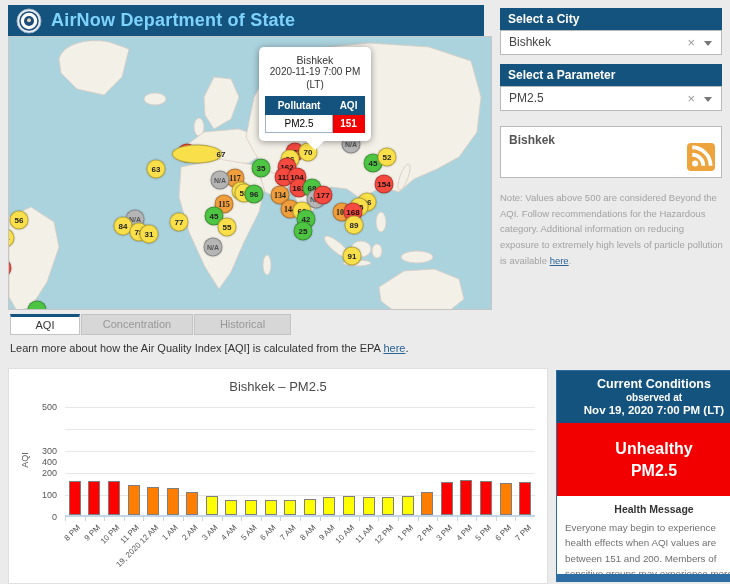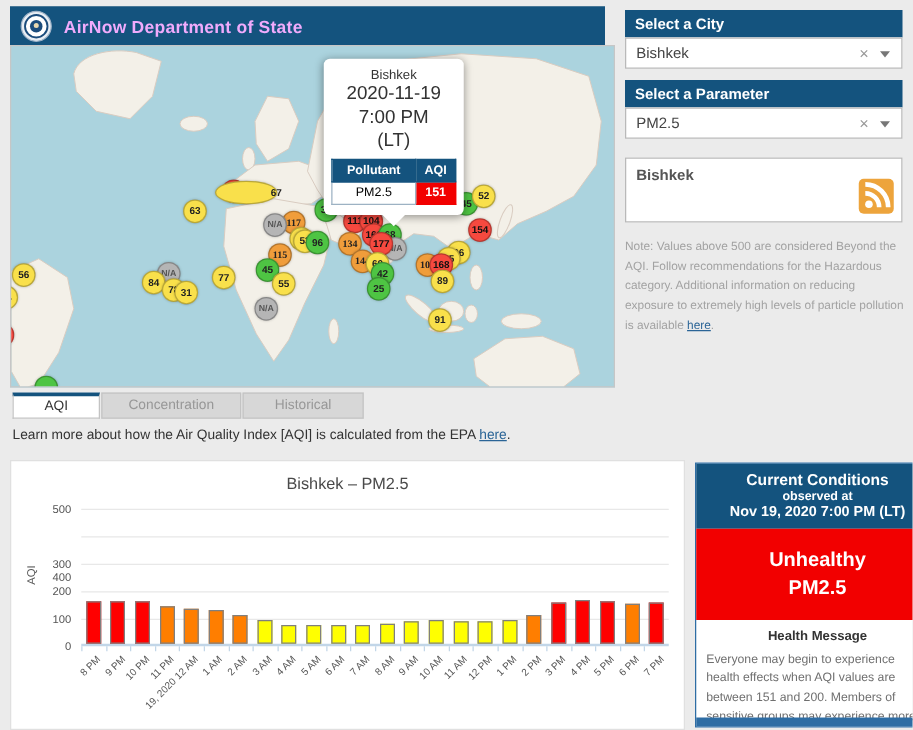--- a/index.html
+++ b/index.html
@@ -10,21 +10,21 @@
     --ocean:#ABD3DE; --land:#F3F0E8; --link:#2A6496; --rss-orange:#EDA43C;
   }
   *{box-sizing:border-box;margin:0;padding:0;}
   html,body{width:730px;height:584px;overflow:hidden;}
   body{font-family:"Liberation Sans","DejaVu Sans",sans-serif;background:#ebebeb;position:relative;}
   .abs{position:absolute;}
 
   
   .app-header{left:8px;top:5px;width:476px;height:31px;background:var(--dark-blue);
     display:flex;align-items:center;gap:9px;padding-left:8px;}
-  .app-header .title{color:#f0abfc;font-size:14px;font-weight:bold;letter-spacing:.2px;}
+  .app-header .title{color:#7dd3fc;font-size:18px;font-weight:bold;letter-spacing:.2px;}
 
   
   .map{left:8px;top:36px;width:484px;height:274px;background:var(--ocean);
     overflow:hidden;border:1px solid #c6c6c6;}
   .map svg.world{position:absolute;left:0;top:0;}
   .marker{position:absolute;width:19px;height:19px;border-radius:50%;
     transform:translate(-50%,-50%);display:flex;align-items:center;justify-content:center;
     font-size:8px;font-weight:bold;color:#222;border:1px solid rgba(0,0,0,.25);
     box-shadow:0 0 2px rgba(0,0,0,.25);}
   .marker.green{background:var(--marker-green);}
@@ -32,21 +32,21 @@
   .marker.orange{background:var(--marker-orange);font-family:Liberation Serif, serif;}
   .marker.red{background:var(--marker-red);color:#111;}
   .marker.gray{background:var(--marker-gray);color:#555;font-size:7px;}
 
   
   .popup{position:absolute;left:250px;top:10px;width:112px;background:#fff;border-radius:5px;
     box-shadow:0 1px 7px rgba(0,0,0,.4);padding:7px 6px 8px 6px;text-align:center;z-index:5;}
   .popup:after{content:"";position:absolute;left:50%;bottom:-9px;margin-left:-9px;
     border-left:9px solid transparent;border-right:9px solid transparent;border-top:9px solid #fff;}
   .popup .city{font-size:10.5px;color:#333;}
-  .popup .dt{font-size:15px;color:#333;line-height:1.25;}
+  .popup .dt{font-size:10px;color:#333;line-height:1.25;}
   .popup table{border-collapse:collapse;margin:5px auto 0;width:100px;}
   .popup th{background:var(--dark-blue);color:#fff;font-size:10px;padding:3px 2px;border:1px solid var(--dark-blue);}
   .popup td{font-size:10px;padding:3px 2px;border:1px solid #9db2c3;}
   .popup td.aqi{background:var(--cc-red);color:#fff;font-weight:bold;border-color:var(--cc-red);}
 
   
   .sel-header{left:500px;width:222px;height:22px;background:var(--dark-blue);color:#fff;
     font-size:12px;font-weight:bold;line-height:22px;padding-left:8px;}
   .sel-box{left:500px;width:222px;height:25px;background:#fff;border:1px solid #b9b9b9;
     font-size:12px;color:#444;line-height:23px;padding-left:8px;cursor:pointer;}
@@ -143,21 +143,21 @@
       <div class="marker red" style="left: 286px; top: 115px;">151</div>
       <div class="marker yellow" style="left: 299px; top: 115px;">70</div>
       <div class="marker yellow" style="left: 281px; top: 122px;">96</div>
       <div class="marker red" style="left: 278px; top: 130px;">162</div>
       <div class="marker red" style="left: 275px; top: 140px;">111</div>
       <div class="marker red" style="left: 288px; top: 140px;">104</div>
       <div class="marker red" style="left: 290px; top: 151px;">161</div>
       <div class="marker green" style="left: 303px; top: 151px;">68</div>
       <div class="marker orange" style="left: 271px; top: 158px;">134</div>
       <div class="marker gray" style="left: 307px; top: 162px;">N/A</div>
-      <div class="marker red" style="left: 296px; top: 158px;">177</div>
+      <div class="marker red" style="left: 314px; top: 158px;">177</div>
       <div class="marker orange" style="left: 281px; top: 172px;">144</div>
       <div class="marker yellow" style="left: 293px; top: 174px;">60</div>
       <div class="marker green" style="left: 297px; top: 182px;">42</div>
       <div class="marker green" style="left: 294px; top: 194px;">25</div>
       <div class="marker orange" style="left: 226px; top: 141px;">117</div>
       <div class="marker gray" style="left: 211px; top: 143px;">N/A</div>
       <div class="marker yellow" style="left: 232px; top: 154px;">94</div>
       <div class="marker yellow" style="left: 235px; top: 156px;">53</div>
       <div class="marker green" style="left: 245px; top: 157px;">96</div>
       <div class="marker orange" style="left: 215px; top: 167px;">115</div>

